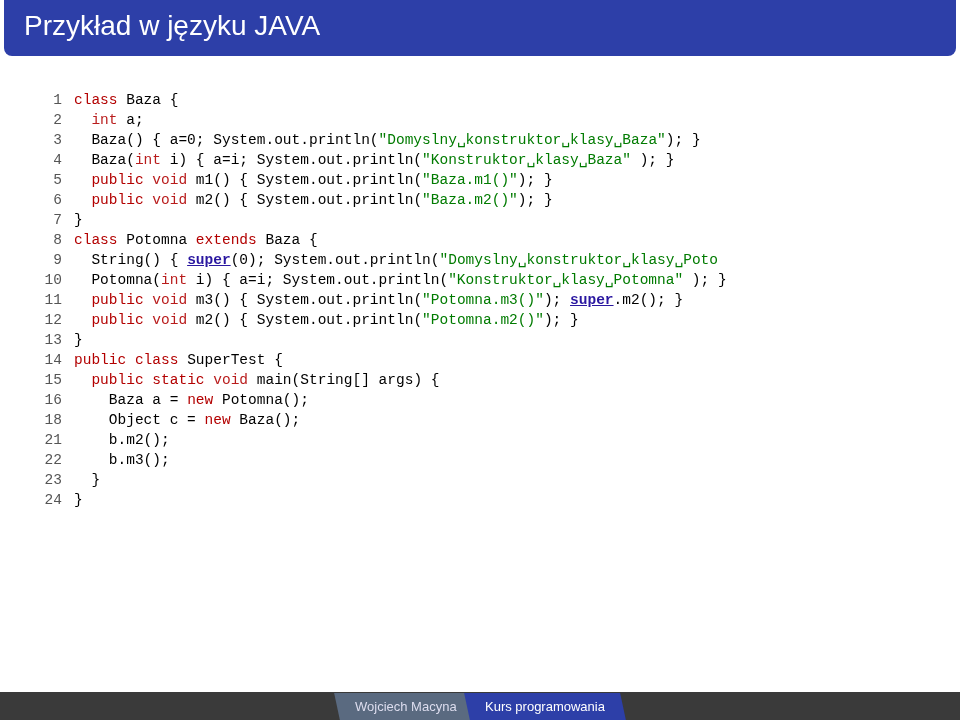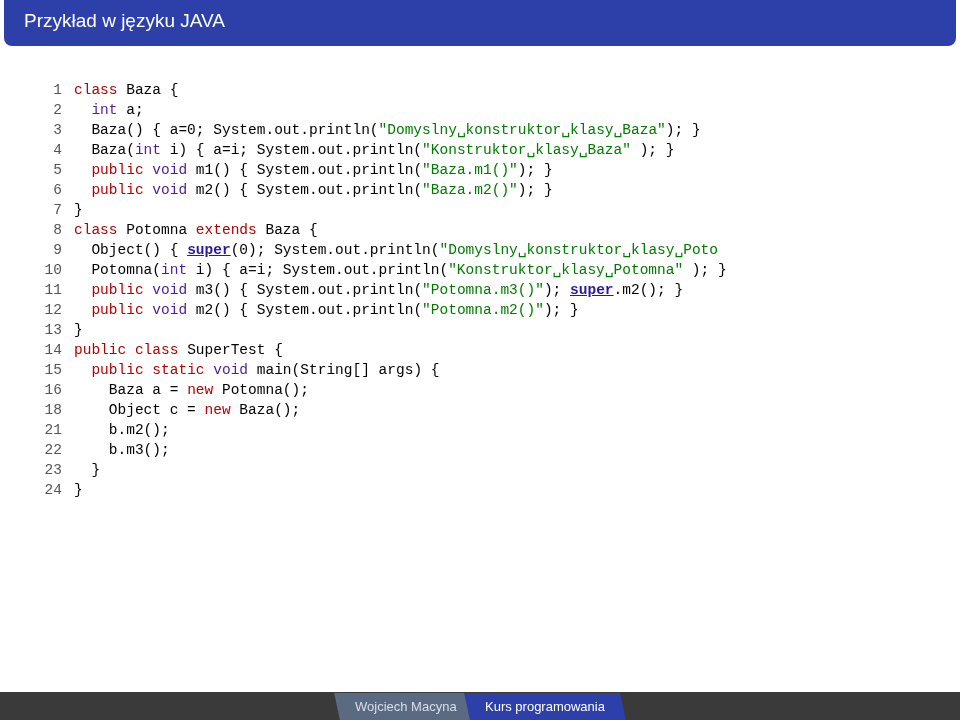--- a/index.html
+++ b/index.html
@@ -6,21 +6,21 @@
   body {
     width: 960px;
     height: 720px;
     background: #fff;
     font-family: Arial, sans-serif;
     position: relative;
   }
   .title-bar {
     background: #2d3fa8;
     color: #fff;
-    font-size: 19px;
+    font-size: 28px;
     padding: 10px 20px 14px 20px;
     font-weight: normal;
     border-radius: 0 0 8px 8px;
     margin: 0 4px 28px 4px;
   }
   .code-box {
     margin: 0 32px;
     padding: 6px 0 6px 6px;
   }
   .code-line {
@@ -32,21 +32,21 @@
   }
   .ln {
     width: 36px;
     flex-shrink: 0;
     text-align: right;
     color: #555;
     padding-right: 12px;
   }
   .code { flex: 1; overflow: hidden; }
   .c0 { color: #b30000; text-align: right; }
-  .c1 { color: #4c1d95; }
+  .c1 { color: #b91c1c; }
   .c2 { color: #007b00; }
   .c3 { color: #2a17a0; font-weight: bold; text-decoration: underline; }
   .c4 { color: #c9981c; }
   .footer {
     position: absolute;
     bottom: 0;
     left: 0;
     right: 0;
     height: 28px;
     background: #3a3a3a;
@@ -79,21 +79,21 @@
 
 <div class="code-box" id="code-box">
     <div class="code-line"><span class="ln">1</span><span class="code"><span class="c0">class</span><span> Baza {</span></span></div>
     <div class="code-line"><span class="ln">2</span><span class="code"><span>  </span><span class="c1">int</span><span> a;</span></span></div>
     <div class="code-line"><span class="ln">3</span><span class="code"><span>  Baza() { a=0; System.out.println(</span><span class="c2">"Domyslny␣konstruktor␣klasy␣Baza"</span><span>); }</span></span></div>
     <div class="code-line"><span class="ln">4</span><span class="code"><span>  Baza(</span><span class="c1">int</span><span> i) { a=i; System.out.println(</span><span class="c2">"Konstruktor␣klasy␣Baza"</span><span> ); }</span></span></div>
     <div class="code-line"><span class="ln">5</span><span class="code"><span>  </span><span class="c0">public</span><span> </span><span class="c1">void</span><span> m1() { System.out.println(</span><span class="c2">"Baza.m1()"</span><span>); }</span></span></div>
     <div class="code-line"><span class="ln">6</span><span class="code"><span>  </span><span class="c0">public</span><span> </span><span class="c1">void</span><span> m2() { System.out.println(</span><span class="c2">"Baza.m2()"</span><span>); }</span></span></div>
     <div class="code-line"><span class="ln">7</span><span class="code"><span>}</span></span></div>
     <div class="code-line"><span class="ln">8</span><span class="code"><span class="c0">class</span><span> Potomna </span><span class="c0">extends</span><span> Baza {</span></span></div>
-    <div class="code-line"><span class="ln">9</span><span class="code"><span>  Object() { </span><span class="c3">super</span><span>(0); System.out.println(</span><span class="c2">"Domyslny␣konstruktor␣klasy␣Poto</span></span></div>
+    <div class="code-line"><span class="ln">9</span><span class="code"><span>  String() { </span><span class="c3">super</span><span>(0); System.out.println(</span><span class="c2">"Domyslny␣konstruktor␣klasy␣Poto</span></span></div>
     <div class="code-line"><span class="ln">10</span><span class="code"><span>  Potomna(</span><span class="c1">int</span><span> i) { a=i; System.out.println(</span><span class="c2">"Konstruktor␣klasy␣Potomna"</span><span> ); }</span></span></div>
     <div class="code-line"><span class="ln">11</span><span class="code"><span>  </span><span class="c0">public</span><span> </span><span class="c1">void</span><span> m3() { System.out.println(</span><span class="c2">"Potomna.m3()"</span><span>); </span><span class="c3">super</span><span>.m2(); }</span></span></div>
     <div class="code-line"><span class="ln">12</span><span class="code"><span>  </span><span class="c0">public</span><span> </span><span class="c1">void</span><span> m2() { System.out.println(</span><span class="c2">"Potomna.m2()"</span><span>); }</span></span></div>
     <div class="code-line"><span class="ln">13</span><span class="code"><span>}</span></span></div>
     <div class="code-line"><span class="ln">14</span><span class="code"><span class="c0">public</span><span> </span><span class="c0">class</span><span> SuperTest {</span></span></div>
     <div class="code-line"><span class="ln">15</span><span class="code"><span>  </span><span class="c0">public</span><span> </span><span class="c0">static</span><span> </span><span class="c1">void</span><span> main(String[] args) {</span></span></div>
     <div class="code-line"><span class="ln">16</span><span class="code"><span>    Baza a = </span><span class="c0">new</span><span> Potomna();</span></span></div>
     <div class="code-line"><span class="ln">18</span><span class="code"><span>    Object c = </span><span class="c0">new</span><span> Baza();</span></span></div>
     <div class="code-line"><span class="ln">21</span><span class="code"><span>    b.m2();</span></span></div>
     <div class="code-line"><span class="ln">22</span><span class="code"><span>    b.m3();</span></span></div>

